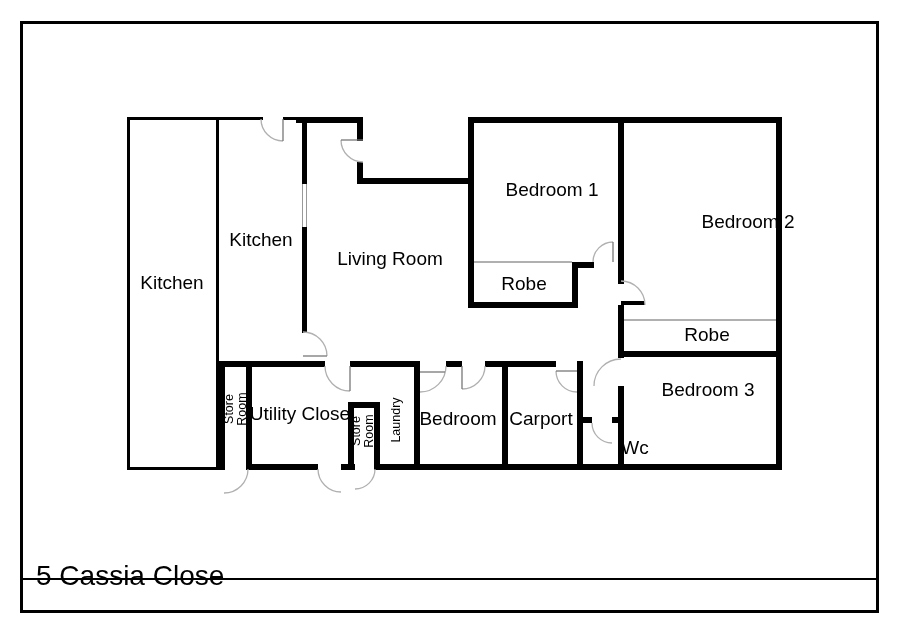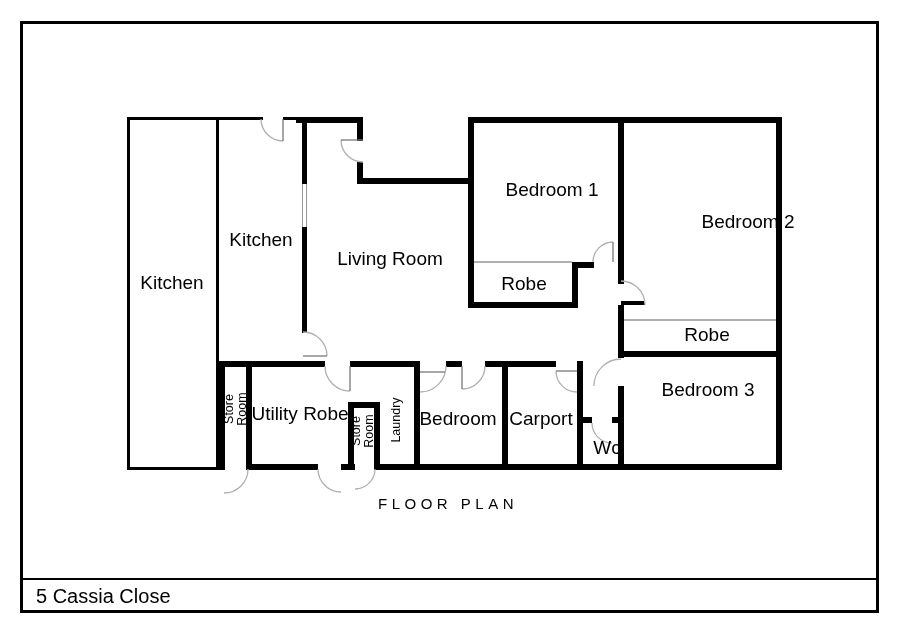--- a/index.html
+++ b/index.html
@@ -26,22 +26,22 @@
   }
   .room-label.rotated{
     transform:translate(-50%,-50%) rotate(-90deg);
     font-size:12.5px;white-space:normal;width:46px;line-height:1.05;
   }
   .plan-title{
     position:absolute;transform:translate(-50%,-50%);
     font-size:15px;letter-spacing:4.5px;white-space:nowrap;
   }
   .property-address{
-    position:absolute;left:36px;top:596px;transform:translateY(-50%);
-    font-size:20px;white-space:nowrap;
+    position:absolute;left:36px;top:576px;transform:translateY(-50%);
+    font-size:28px;white-space:nowrap;
   }
 </style>
 </head>
 <body>
 
 <div class="page">
 
   <div class="page-border"></div>
 
   <svg class="plan-svg" width="900" height="636" viewBox="0 0 900 636">
@@ -144,24 +144,23 @@
 
   <div class="room-label" style="left:172px;top:283px">Kitchen</div>
   <div class="room-label" style="left:261px;top:240px">Kitchen</div>
   <div class="room-label" style="left:390px;top:259px">Living Room</div>
   <div class="room-label" style="left:552px;top:190px">Bedroom 1</div>
   <div class="room-label" style="left:748px;top:222px">Bedroom 2</div>
   <div class="room-label" style="left:524px;top:284px">Robe</div>
   <div class="room-label" style="left:707px;top:335px">Robe</div>
   <div class="room-label" style="left:708px;top:390px">Bedroom 3</div>
   <div class="room-label rotated" style="left:236px;top:409px">Store Room</div>
-  <div class="room-label" style="left:300px;top:414px">Utility Robe</div>
+  <div class="room-label" style="left:300px;top:414px">Utility Close</div>
   <div class="room-label rotated" style="left:363px;top:431px">Store Room</div>
   <div class="room-label rotated" style="left:397px;top:420px;white-space:nowrap;width:auto">Laundry</div>
   <div class="room-label" style="left:458px;top:419px">Bedroom</div>
   <div class="room-label" style="left:541px;top:419px">Carport</div>
-  <div class="room-label" style="left:607px;top:448px">Wc</div>
+  <div class="room-label" style="left:635px;top:448px">Wc</div>
 
-  <div class="plan-title" style="left:448px;top:503px">FLOOR PLAN</div>
   <div class="address-divider"></div>
   <div class="property-address">5 Cassia Close</div>
 
 </div>
 
 </body></html>

